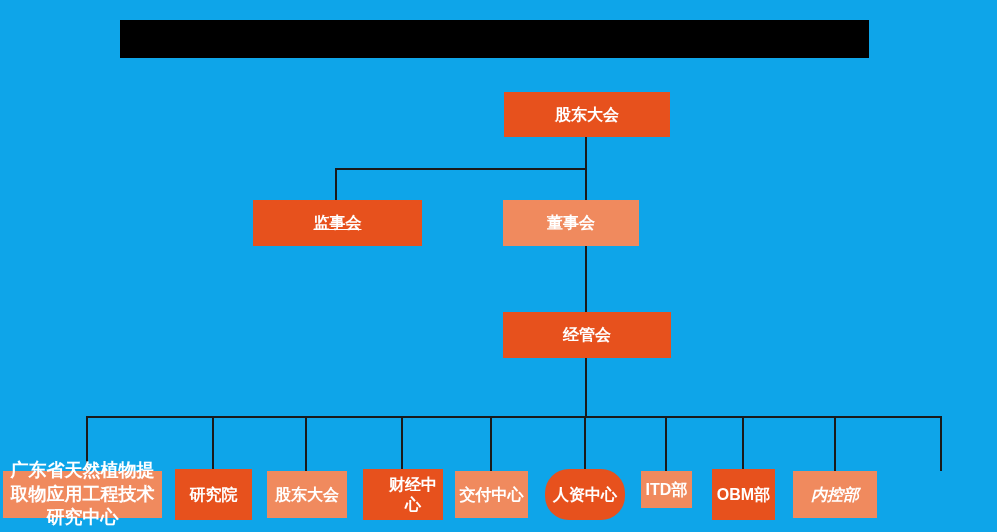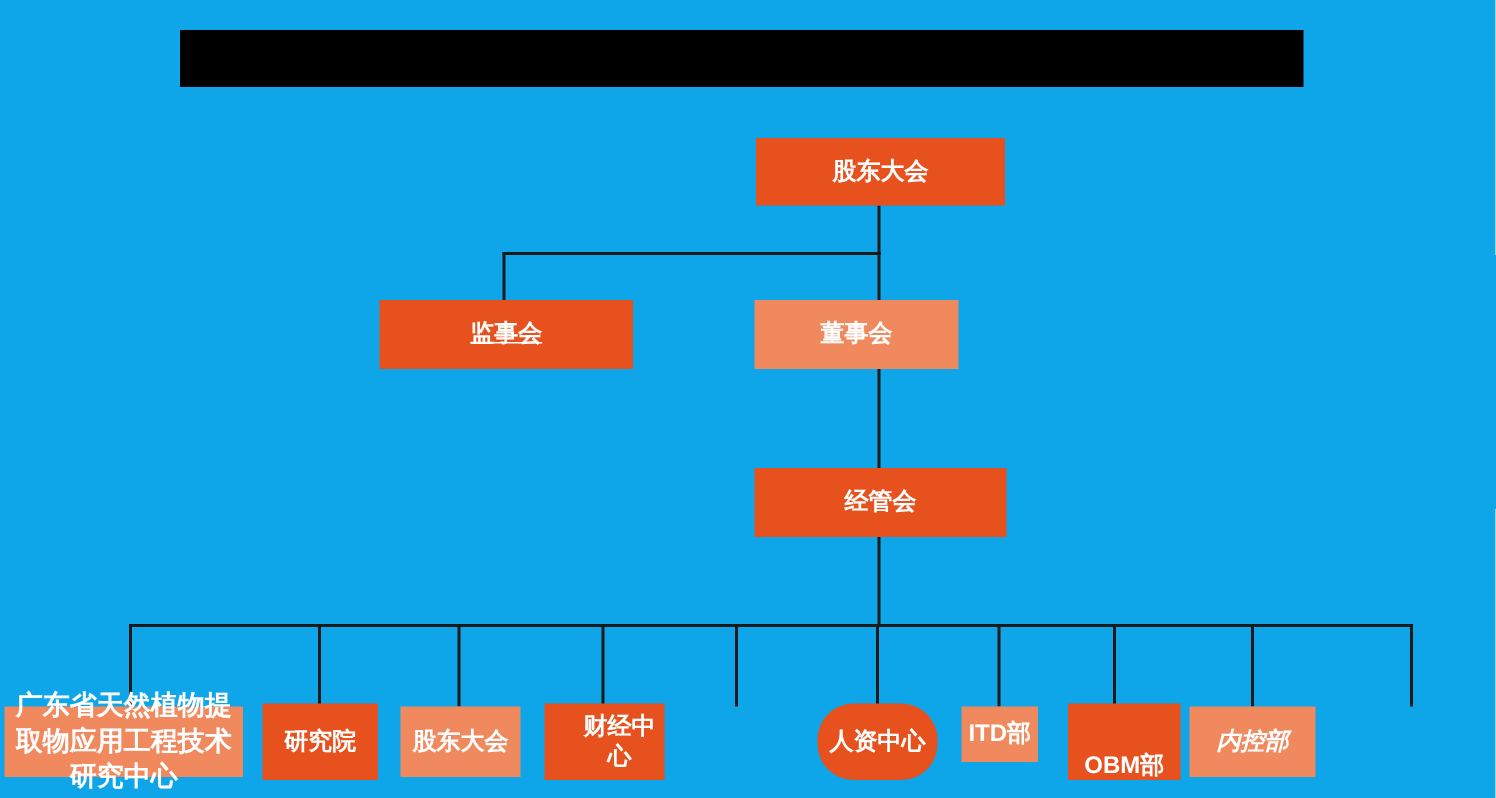--- a/index.html
+++ b/index.html
@@ -90,26 +90,29 @@
   </div>
   <div class="node primary" style="left:175px; top:469px; width:77px; height:51px;">
     <span>研究院</span>
   </div>
   <div class="node secondary" style="left:267px; top:471px; width:80px; height:47px;">
     <span>股东大会</span>
   </div>
   <div class="node primary" style="left:363px; top:469px; width:80px; height:51px;padding-left:20px;">
     <span>财经中心</span>
   </div>
+  <div class="node secondary" style="left:455px; top:471px; width:73px; height:47px;">
+    <span>交付中心</span>
+  </div>
   <div class="node primary" style="left:545px; top:469px; width:80px; height:51px;border-radius:24px;">
     <span>人资中心</span>
   </div>
   <div class="node secondary" style="left:641px; top:471px; width:51px; height:37px;">
     <span>ITD部</span>
   </div>
-  <div class="node primary" style="left:712px; top:469px; width:75px; height:51px;align-items:flex-end;">
+  <div class="node primary" style="left:712px; top:469px; width:63px; height:51px;">
     <span>OBM部</span>
   </div>
   <div class="node secondary" style="left:793px; top:471px; width:84px; height:47px;font-style:italic;">
     <span>内控部</span>
   </div>
 
 </div>
 
 </body></html>

